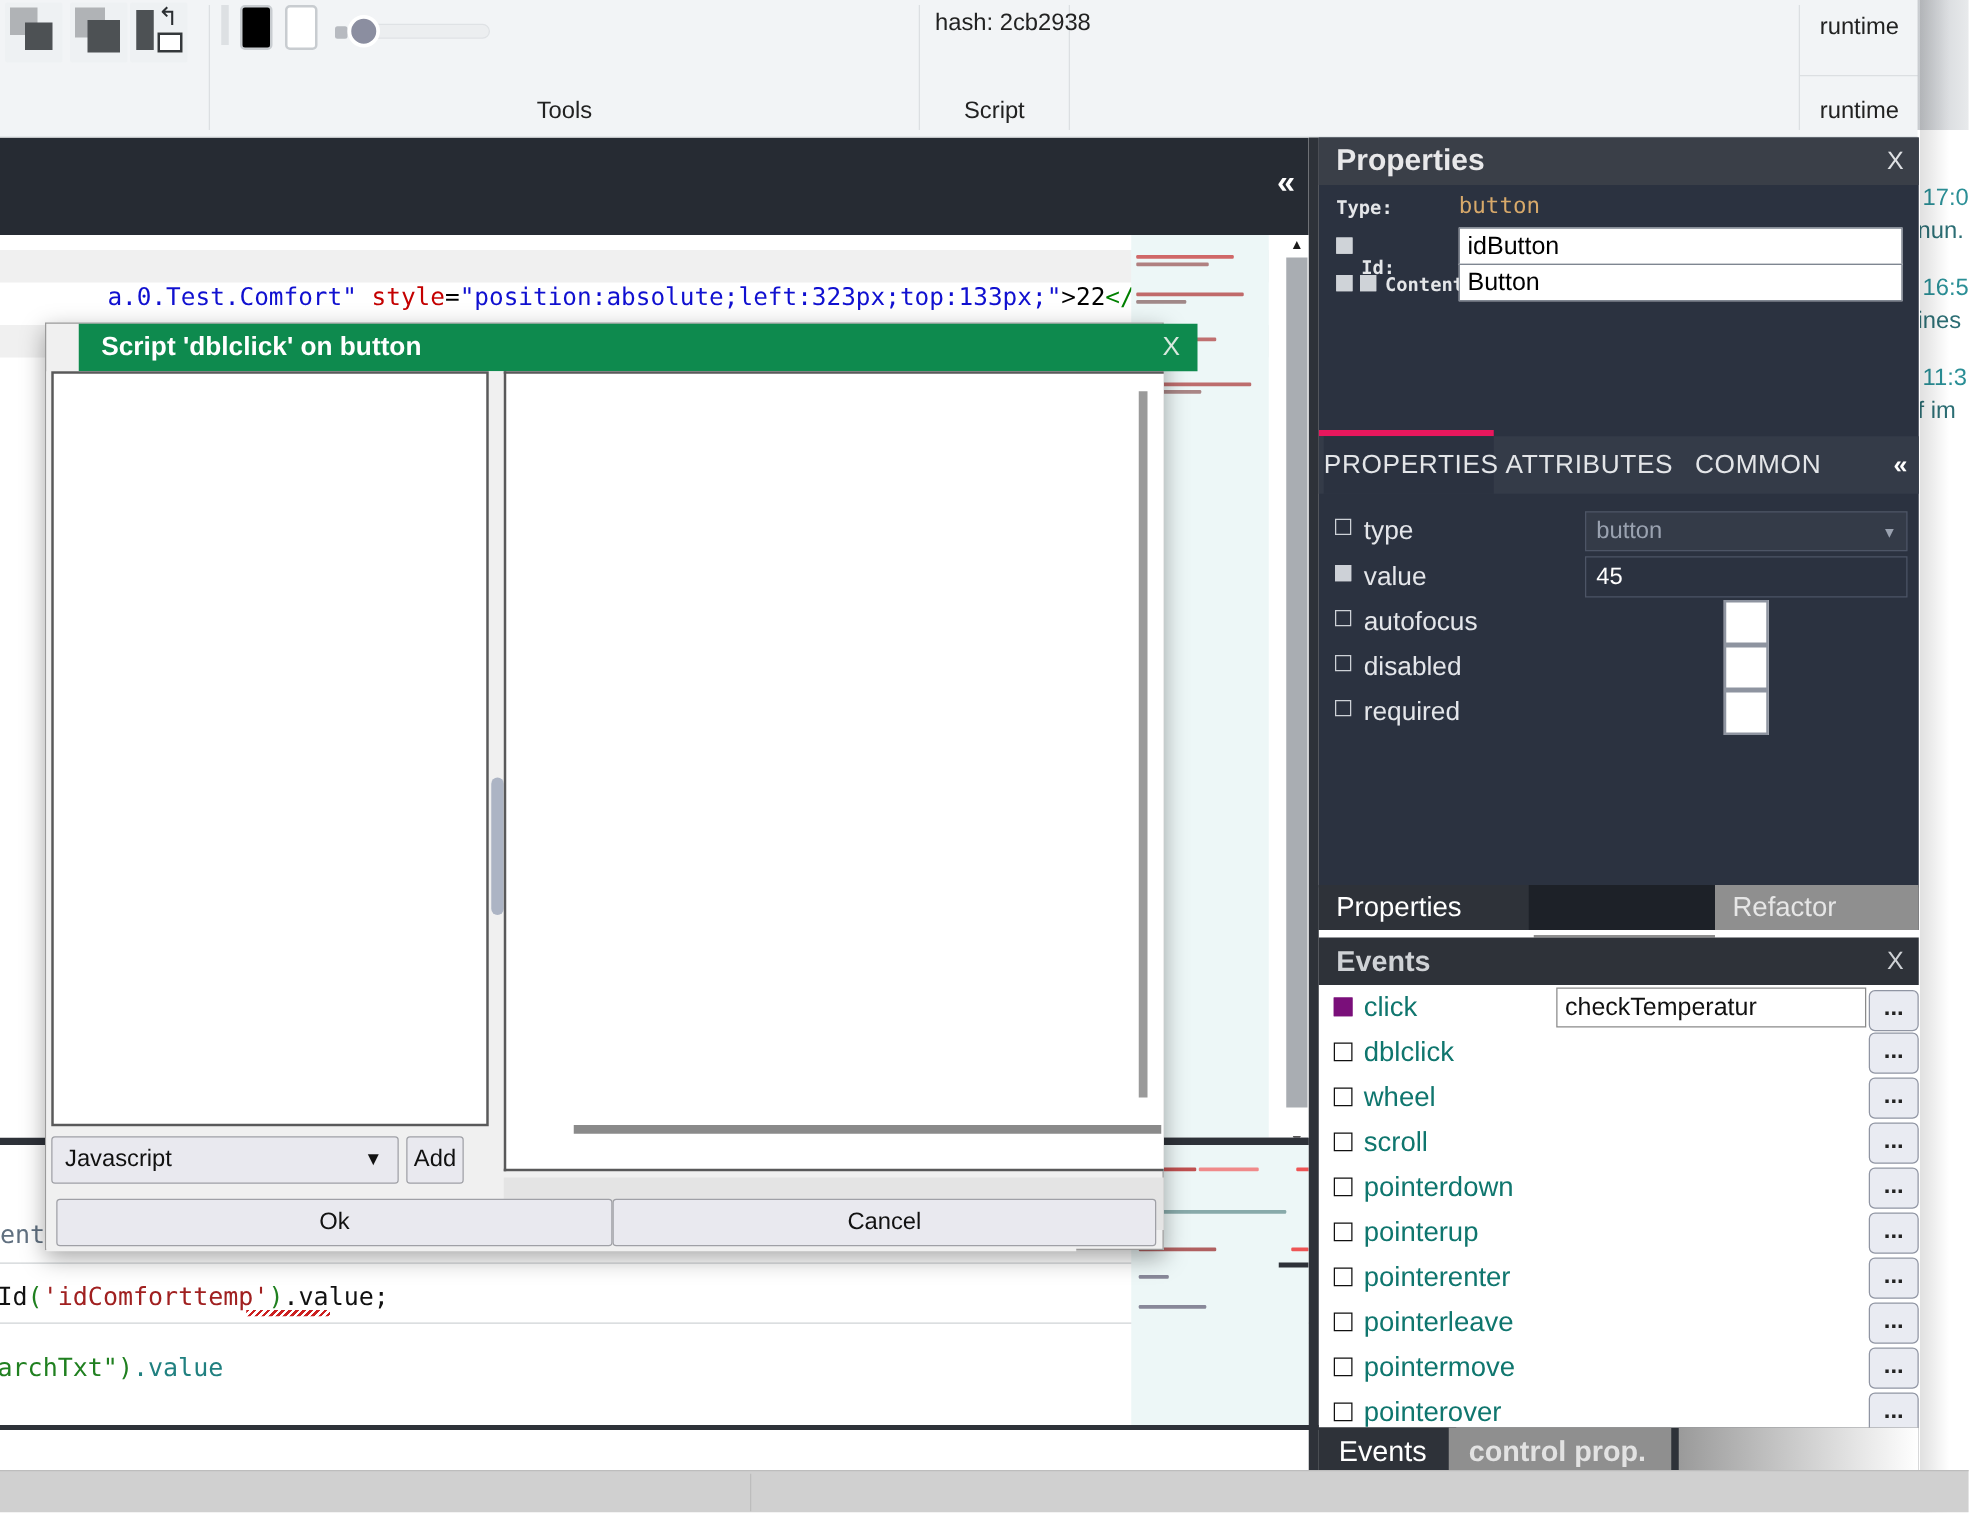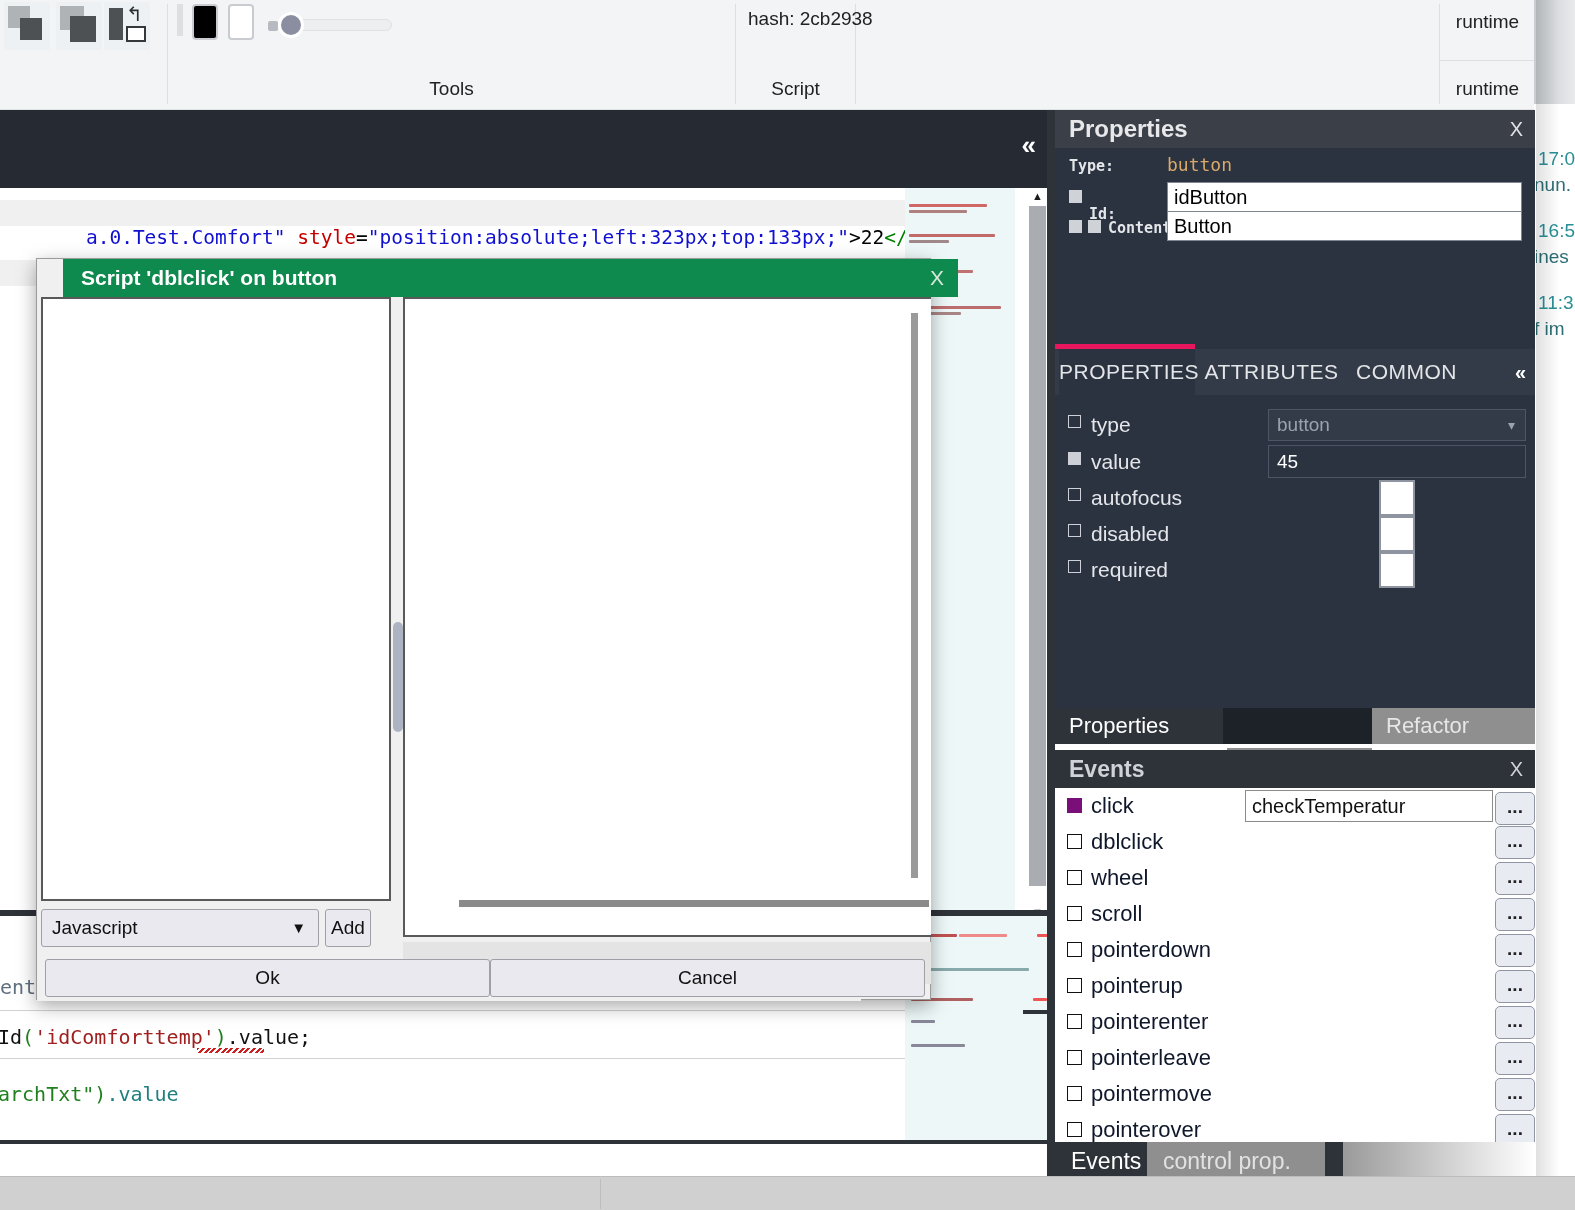--- a/index.html
+++ b/index.html
@@ -233,21 +233,21 @@
   }
   .ev-header {
     position: absolute; left: 0; top: 0; width: 480px; height: 38px;
     background: #2e3239; color: #cfd2d6; font-size: 23px; font-weight: bold;
     line-height: 38px; padding-left: 14px;
   }
   .ev-x { position: absolute; right: 12px; top: 0; line-height: 38px; font-size: 20px; font-weight: normal; }
   .ev-row { position: absolute; left: 0; width: 480px; height: 36px; }
   .ev-chk { position: absolute; left: 12px; top: 10px; width: 15px; height: 15px; border: 1.5px solid #111; }
   .ev-chk.purple { background: #7a0f7a; border-color: #7a0f7a; }
-  .ev-name { position: absolute; left: 36px; top: 0; height: 36px; line-height: 36px; font-size: 22px; color: #0f172a; }
+  .ev-name { position: absolute; left: 36px; top: 0; height: 36px; line-height: 36px; font-size: 22px; color: #0f766e; }
   .ev-input {
     position: absolute; left: 190px; top: 2px; width: 248px; height: 32px;
     background: #fff; border: 1px solid #8a8a8a; font-size: 20px;
     line-height: 30px; padding-left: 6px; color: #111;
   }
   .ev-dots {
     position: absolute; left: 440px; width: 40px; height: 33px;
     background: #e9ebf2; border: 1px solid #9095a3; border-radius: 5px;
     font-size: 19px; text-align: center; line-height: 28px; color: #222; font-weight: bold;
   }
@@ -542,21 +542,21 @@
     </div>
     <div class="ev-row" style="top:362px;">
       <span class="ev-chk"></span>
       <span class="ev-name">pointerover</span>
       <div class="ev-dots" style="top:2px;">...</div>
     </div>
   </div>
 
   <div class="ev-footer-tabs">
     <div class="evf-tab sel" style="left:0;width:110px;">Events</div>
-    <div class="evf-tab unsel" style="left:92px;width:178px;">control prop.</div>
+    <div class="evf-tab unsel" style="left:104px;width:178px;font-weight:bold;">control prop.</div>
     <div style="position:absolute;left:288px;top:0;width:192px;height:38px;background:linear-gradient(to right,#9a9a9a,#ffffff);"></div>
   </div>
 
   <div class="log-strip">
     <div class="log-time" style="top:38px;">17:0</div>
     <div class="log-text" style="top:64px;">nun.</div>
     <div class="log-time" style="top:110px;">16:5</div>
     <div class="log-text" style="top:136px;">ines</div>
     <div class="log-time" style="top:182px;">11:3</div>
     <div class="log-text" style="top:208px;">f im</div>

